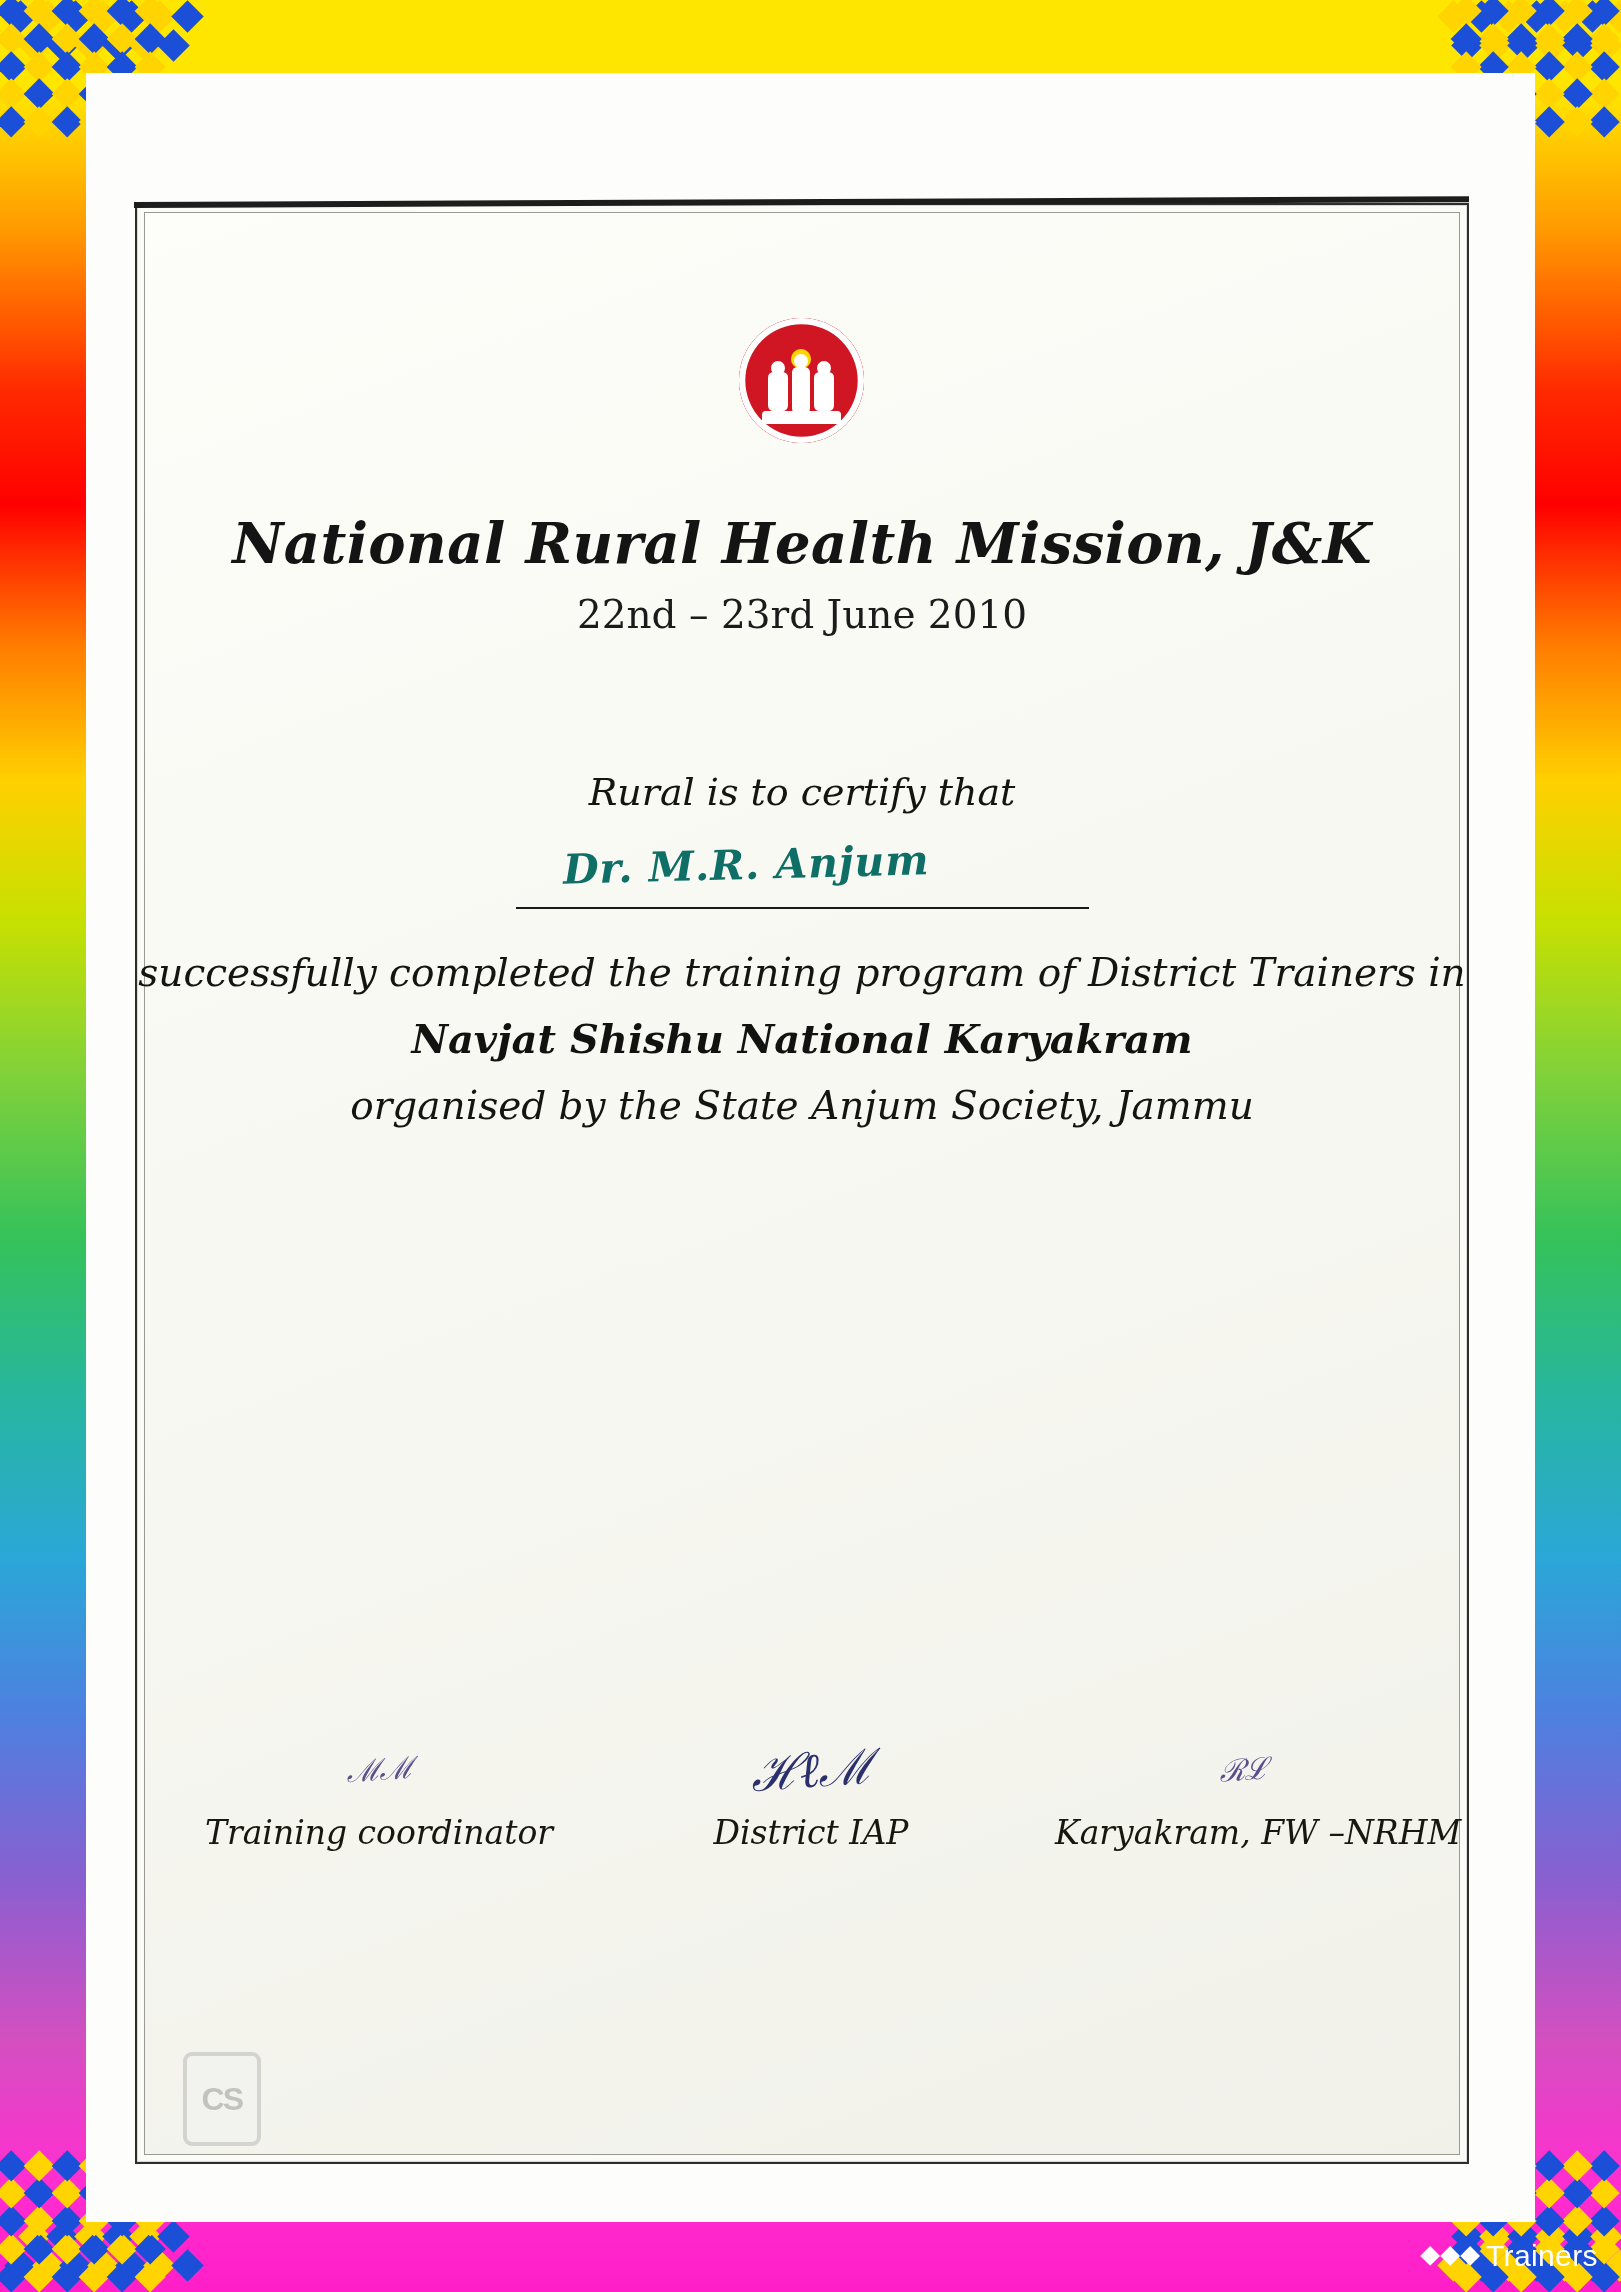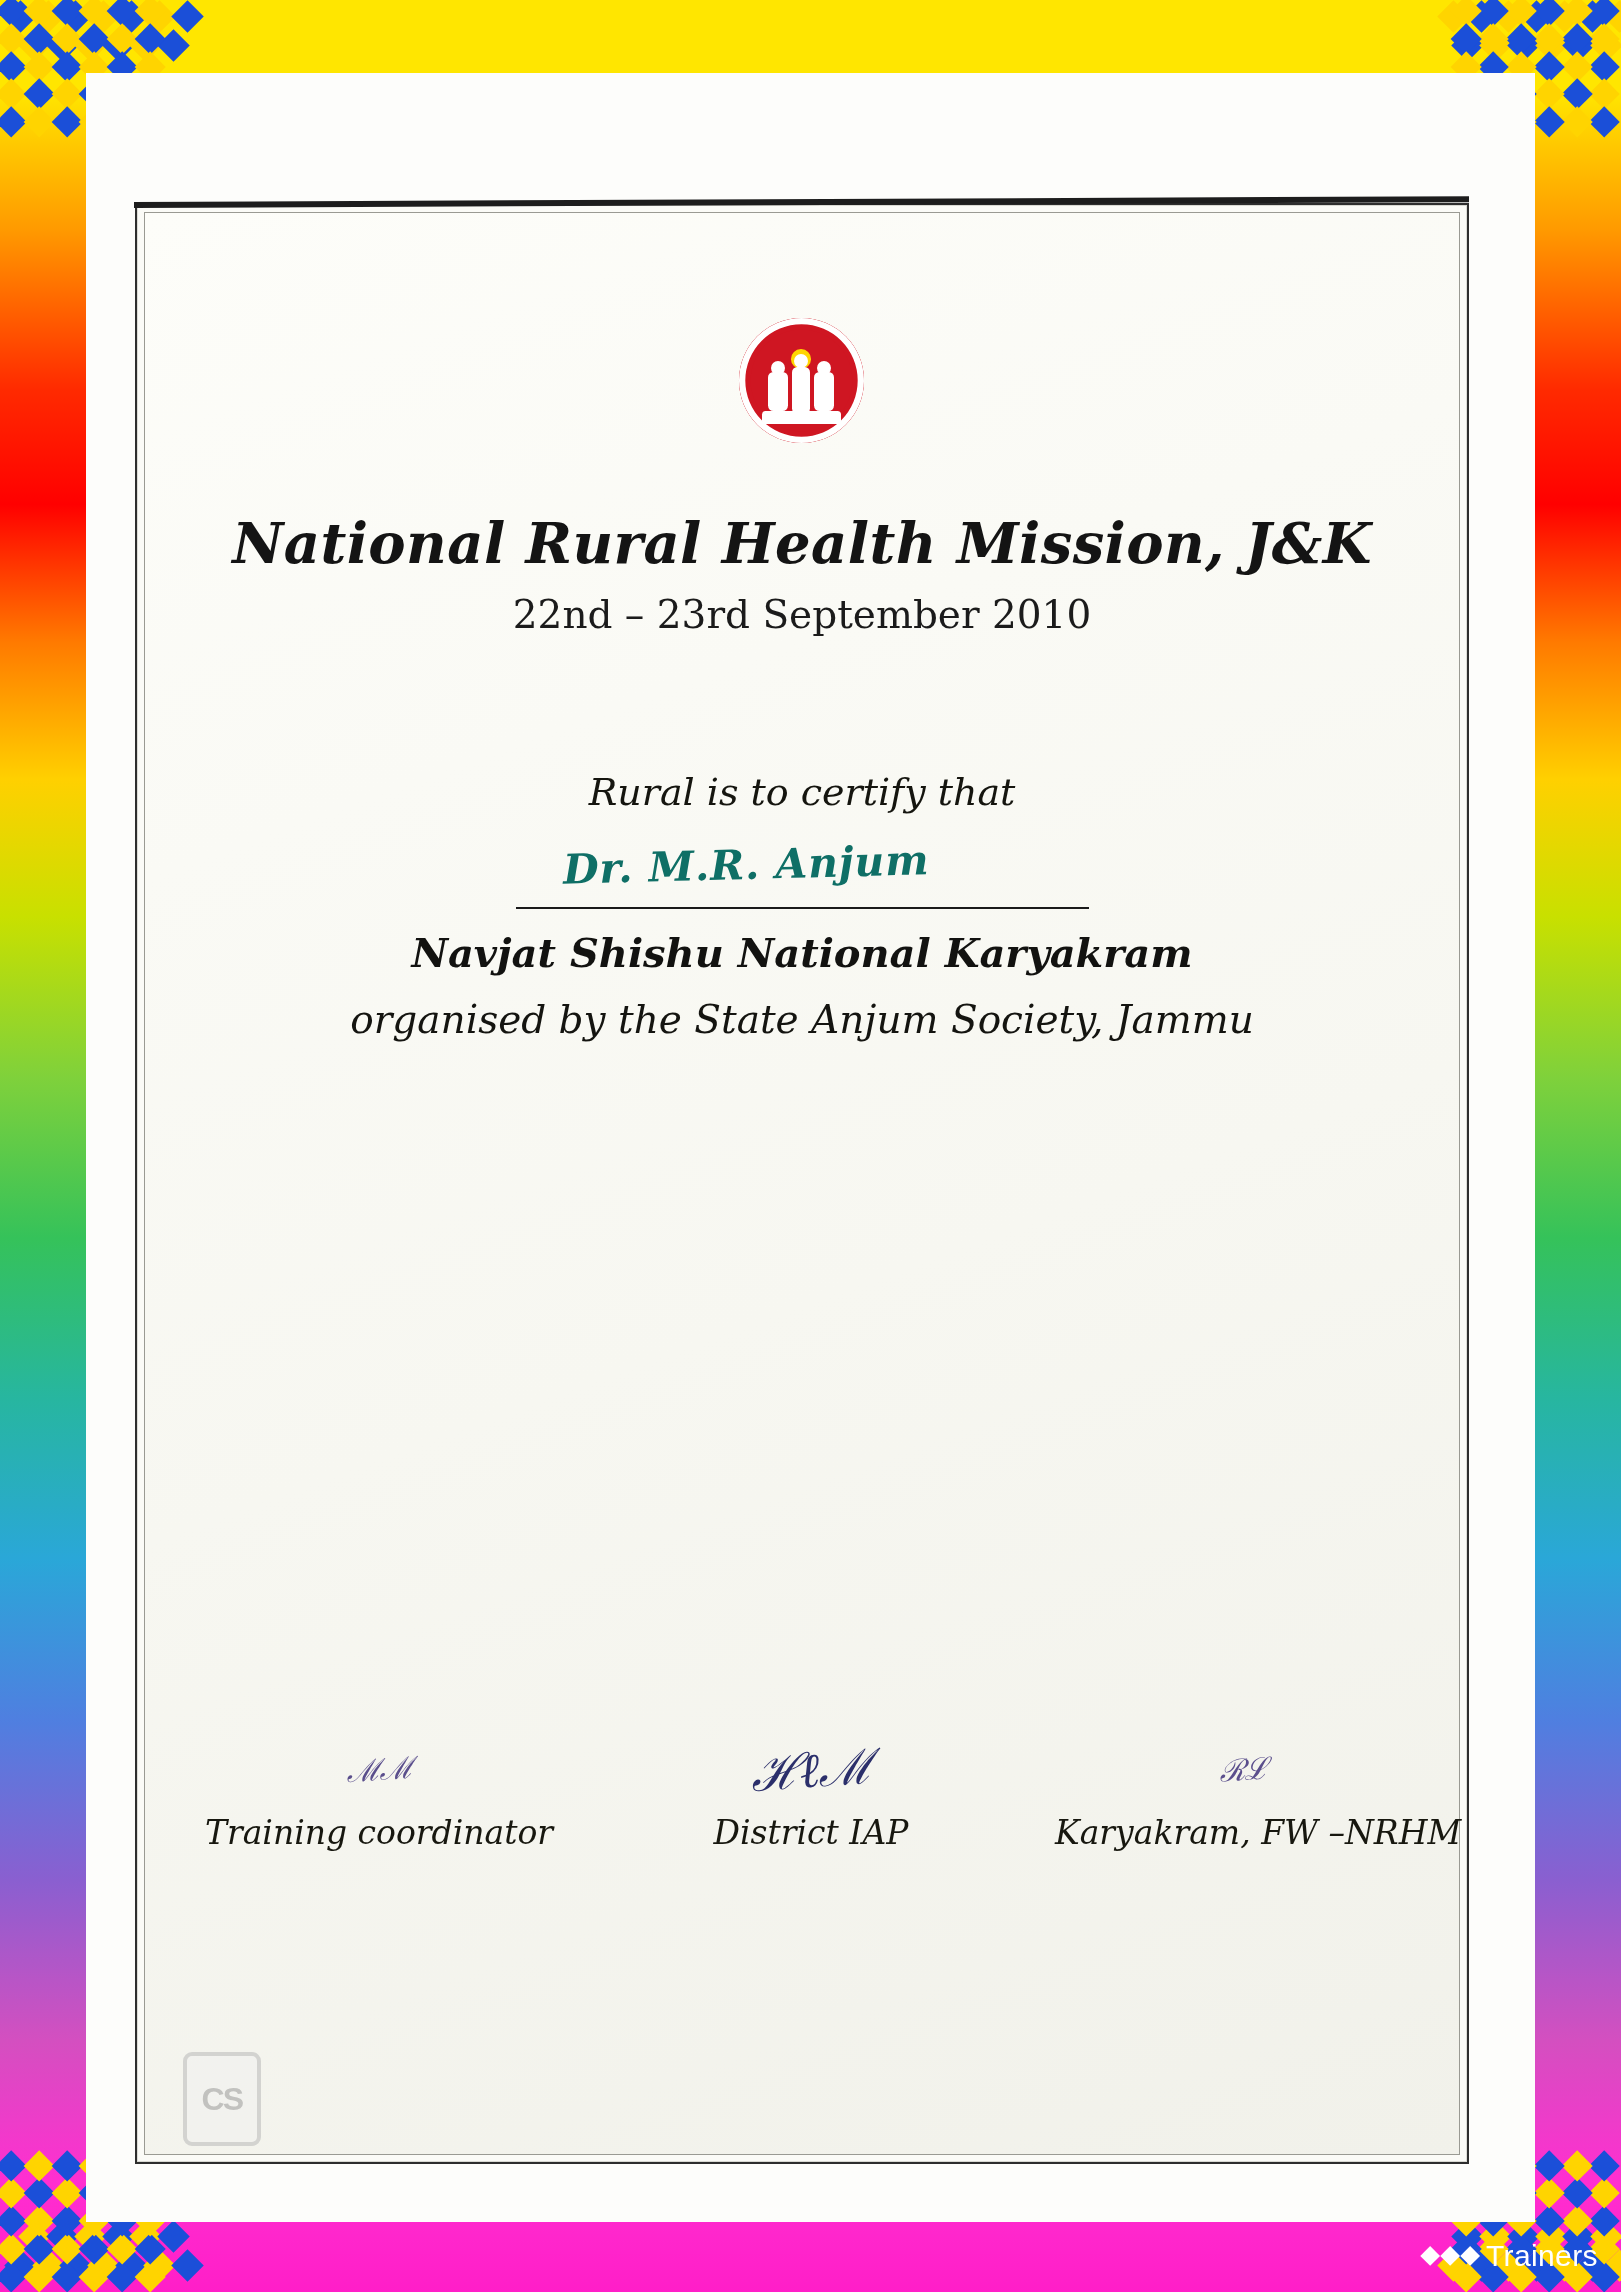--- a/index.html
+++ b/index.html
@@ -522,28 +522,29 @@
             <div class="headr"></div>
             <div class="fig l"></div>
             <div class="fig c"></div>
             <div class="fig r"></div>
             <div class="base"></div>
           </div>
         </div>
 
         <div class="org-title">National Rural Health Mission, J&amp;K</div>
 
-        <div class="dates">22nd – 23rd September 2010</div>
+        <div class="dates">22nd – 23rd June 2010</div>
 
         <div class="certify">Rural is to certify that</div>
 
         <div class="name-line">
           <span class="name-hand">Dr. M.R. Anjum</span>
         </div>
 
+        <div class="body-line-1">successfully completed the training program  of District Trainers in</div>
 
         <div class="program">Navjat Shishu National Karyakram</div>
 
         <div class="body-line-2">organised by the State Anjum Society, Jammu</div>
       </div>
 
       <div class="sign-row">
         <div class="sign-col">
           <div class="sign-mark small">ℳℳ</div>
           <div class="sign-label">Training coordinator</div>

